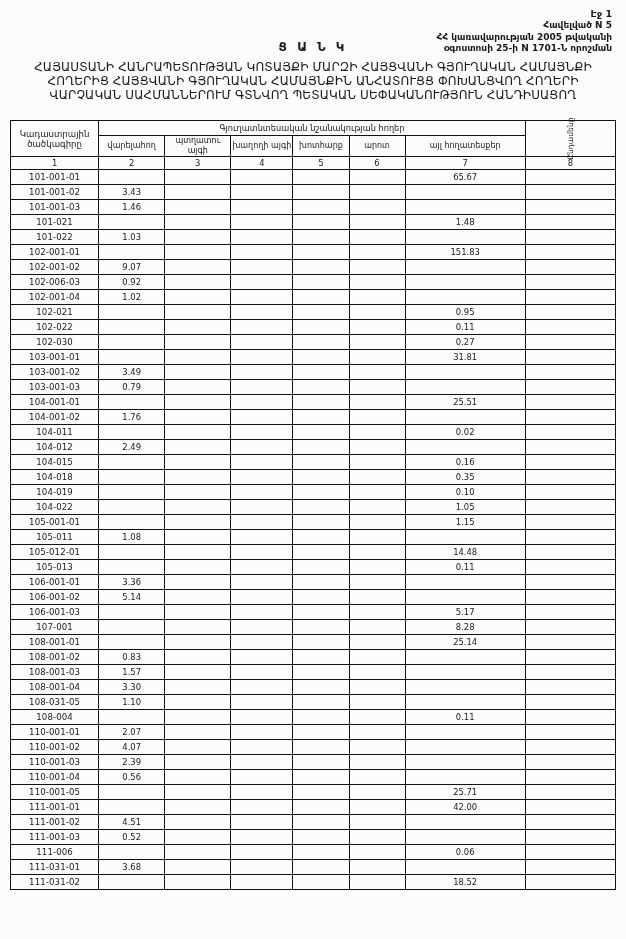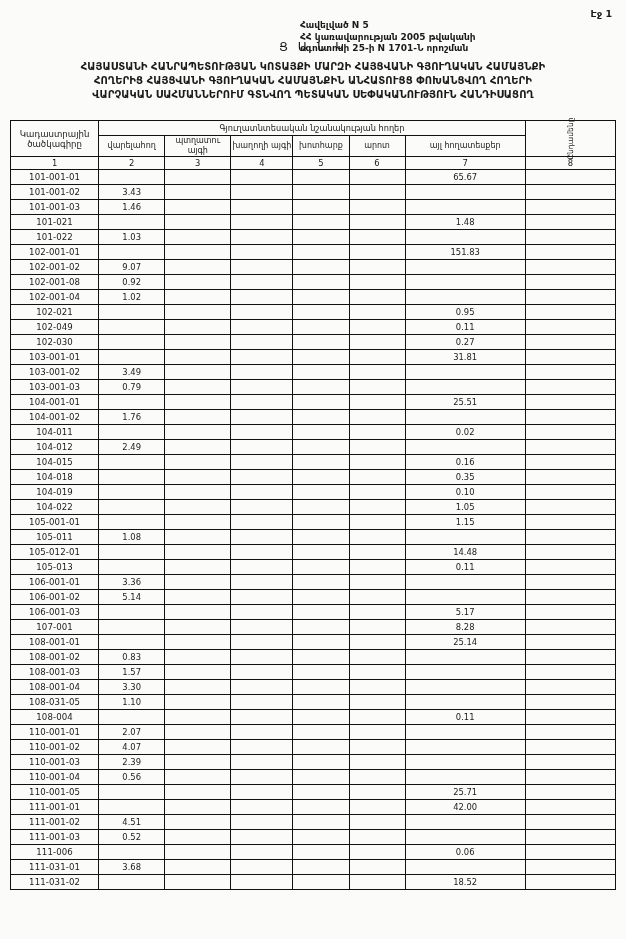--- a/index.html
+++ b/index.html
@@ -21,38 +21,39 @@
     right:14px;
     top:8px;
     font-size:9.5px;
     font-weight:bold;
   }
   .hdr-block{
     position:absolute;
     left:300px;
     right:14px;
     top:20px;
+    text-align:right;
     font-size:9px;
     line-height:11.5px;
     font-weight:bold;
   }
   .doc-title{
     position:absolute;
     top:40px;left:0;width:626px;
     text-align:center;
     font-size:12px;
-    font-weight:normal;
+    font-weight:bold;
     letter-spacing:3px;
   }
   .subtitle{
     position:absolute;
     top:60px;left:10px;width:606px;
     text-align:center;
-    font-size:10px;
-    font-weight:bold;
+    font-size:12px;
+    font-weight:normal;
     line-height:14px;
     letter-spacing:.1px;
   }
   table.main{
     position:absolute;
     top:120px;left:10px;
     width:606px;
     border-collapse:collapse;
     table-layout:fixed;
     font-size:8.6px;
@@ -235,21 +236,21 @@
           <td class="code">102-001-02</td>
           <td class="num">9.07</td>
           <td class="num"></td>
           <td class="num"></td>
           <td class="num"></td>
           <td class="num"></td>
           <td class="num"></td>
           <td class="num"></td>
         </tr>
         <tr>
-          <td class="code">102-001-08</td>
+          <td class="code">102-006-03</td>
           <td class="num">0.92</td>
           <td class="num"></td>
           <td class="num"></td>
           <td class="num"></td>
           <td class="num"></td>
           <td class="num"></td>
           <td class="num"></td>
         </tr>
         <tr>
           <td class="code">102-001-04</td>
@@ -265,21 +266,21 @@
           <td class="code">102-021</td>
           <td class="num"></td>
           <td class="num"></td>
           <td class="num"></td>
           <td class="num"></td>
           <td class="num"></td>
           <td class="num">0.95</td>
           <td class="num"></td>
         </tr>
         <tr>
-          <td class="code">102-049</td>
+          <td class="code">102-022</td>
           <td class="num"></td>
           <td class="num"></td>
           <td class="num"></td>
           <td class="num"></td>
           <td class="num"></td>
           <td class="num">0.11</td>
           <td class="num"></td>
         </tr>
         <tr>
           <td class="code">102-030</td>

